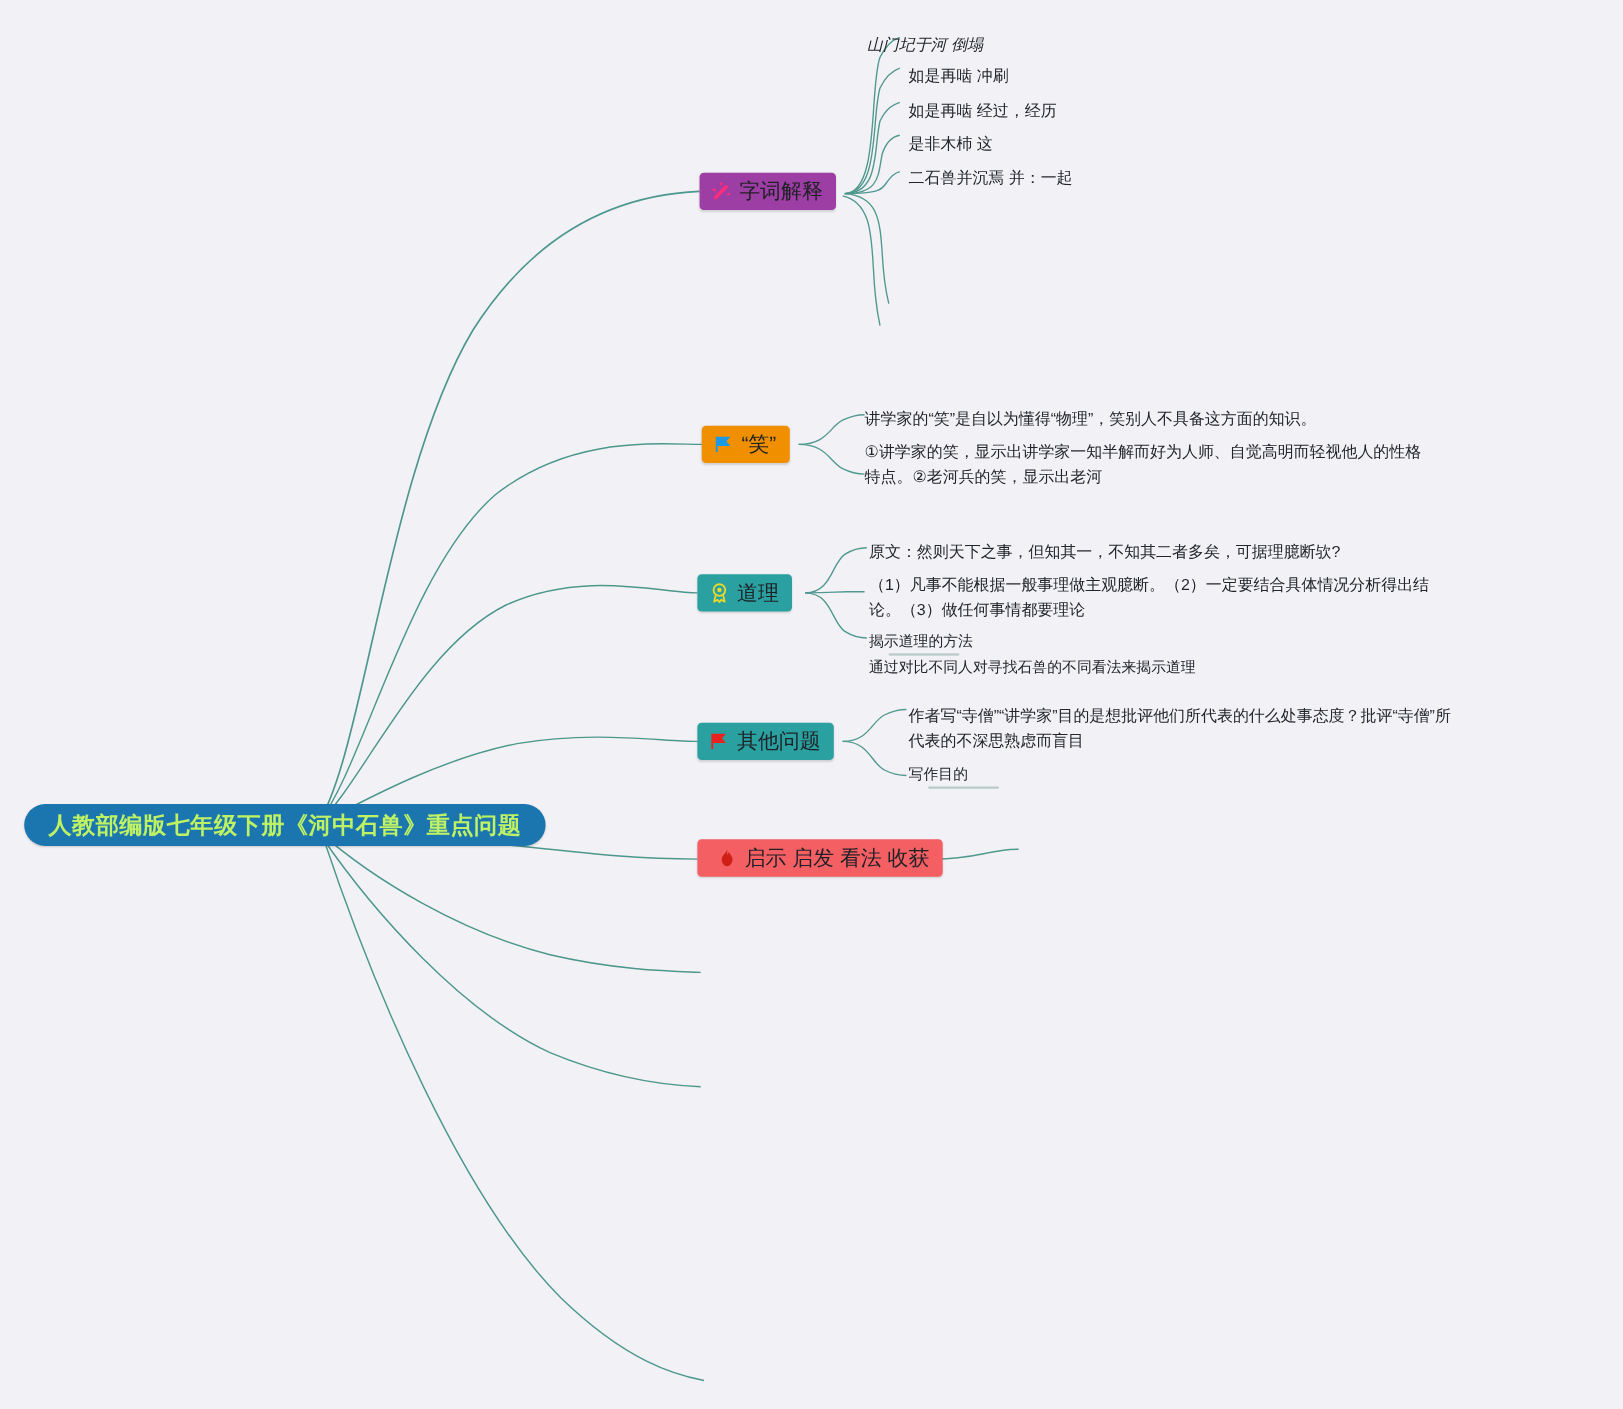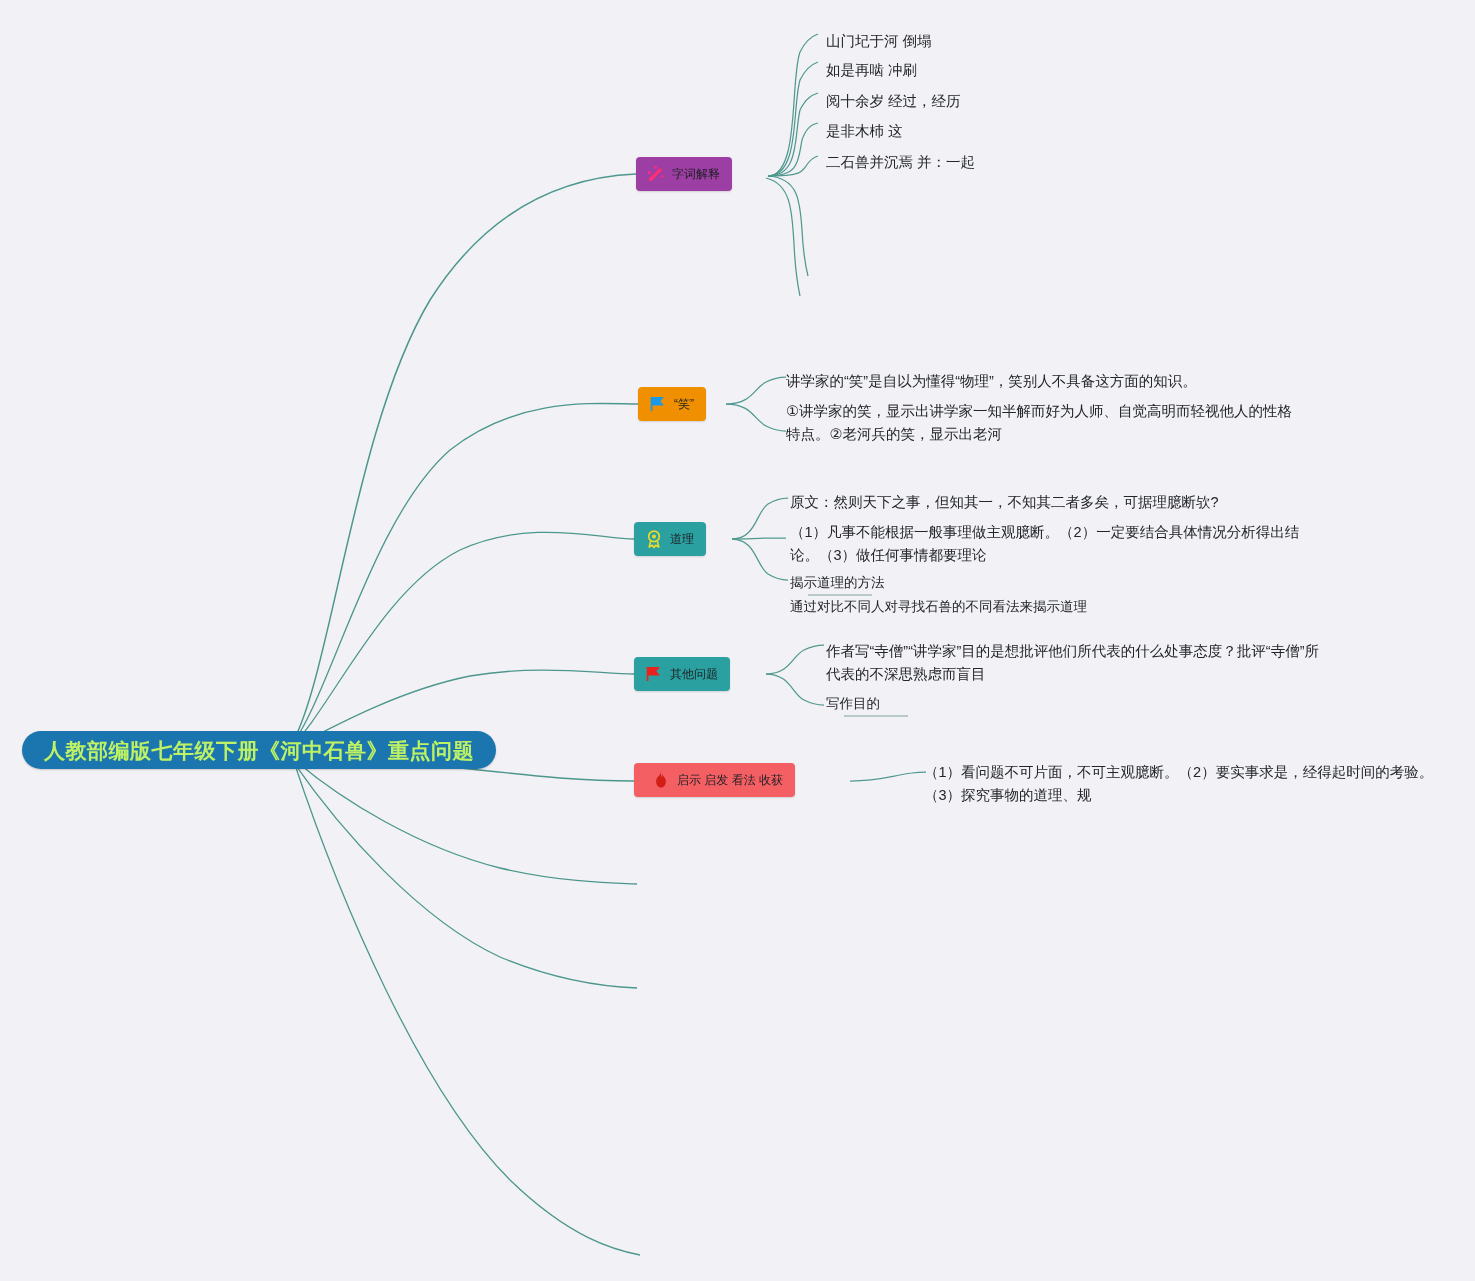--- a/index.html
+++ b/index.html
@@ -54,21 +54,21 @@
     position: absolute;
     height: 34px;
     display: flex;
     align-items: center;
     gap: 6px;
     padding: 0 12px 0 10px;
     border-radius: 4px;
     box-shadow: 0 1px 2px rgba(0,0,0,.14);
   }
   .branch-node .branch-label {
-    font-size: 12px;
+    font-size: 19px;
     color: #1d2024;
     white-space: nowrap;
     line-height: 1;
   }
   .branch-node .nicon {
     width: 20px;
     height: 20px;
     display: inline-flex;
     align-items: center;
     justify-content: center;
@@ -174,23 +174,23 @@
       <svg width="20" height="20" viewBox="0 0 20 20">
         <line x1="4.5" y1="15.5" x2="14" y2="6" stroke="#ff2d78" stroke-width="3.4" stroke-linecap="round"></line>
         <circle cx="3.2" cy="8.6" r="1.5" fill="#ff2d78"></circle>
         <circle cx="9.6" cy="3.2" r="1.3" fill="#ff2d78"></circle>
         <circle cx="16.4" cy="12.4" r="1.2" fill="#ff2d78"></circle>
       </svg>
     </span>
     <span class="branch-label">字词解释</span>
   </div>
 
-  <div class="leaf" style="left:826px; top:30px;">山门圮于河 倒塌</div>
+  <div class="leaf" style="left:788px; top:30px;font-style:italic;">山门圮于河 倒塌</div>
   <div class="leaf" style="left:826px; top:59px;">如是再啮 冲刷</div>
-  <div class="leaf" style="left:826px; top:90px;">阅十余岁 经过，经历</div>
+  <div class="leaf" style="left:826px; top:90px;">如是再啮 经过，经历</div>
   <div class="leaf" style="left:826px; top:120px;">是非木杮 这</div>
   <div class="leaf" style="left:826px; top:151px;">二石兽并沉焉 并：一起</div>
 
   <div class="branch-node" id="node-xiao">
     <span class="nicon">
       <svg width="20" height="20" viewBox="0 0 20 20">
         <path d="M4 3 H16 L12.4 7.2 L16 11.4 H4 Z" fill="#1a9ae6"></path>
         <rect x="2.7" y="3" width="1.7" height="14" fill="#1a9ae6"></rect>
       </svg>
     </span>
@@ -244,16 +244,14 @@
     <span class="nicon">
       <svg width="20" height="20" viewBox="0 0 20 20">
         <path d="M10 1.5 C 10 5, 6.5 6.2, 5.4 9.4 C 4.3 12.6, 6.3 17.5, 10 17.5
                  C 13.7 17.5, 15.7 12.6, 14.6 9.4 C 13.8 7.1, 12.2 6.6, 11.6 4.4
                  C 11 6.2, 10.4 6.6, 10 7.2 C 10.2 5.4, 10.2 3.2, 10 1.5 Z" fill="#cf1f17"></path>
       </svg>
     </span>
     <span class="branch-label">启示 启发 看法 收获</span>
   </div>
 
-  <div class="leaf" style="left:924px; top:761px;">（1）看问题不可片面，不可主观臆断。（2）要实事求是，经得起时间的考验。
-（3）探究事物的道理、规</div>
 
 </div>
 
 </body></html>

